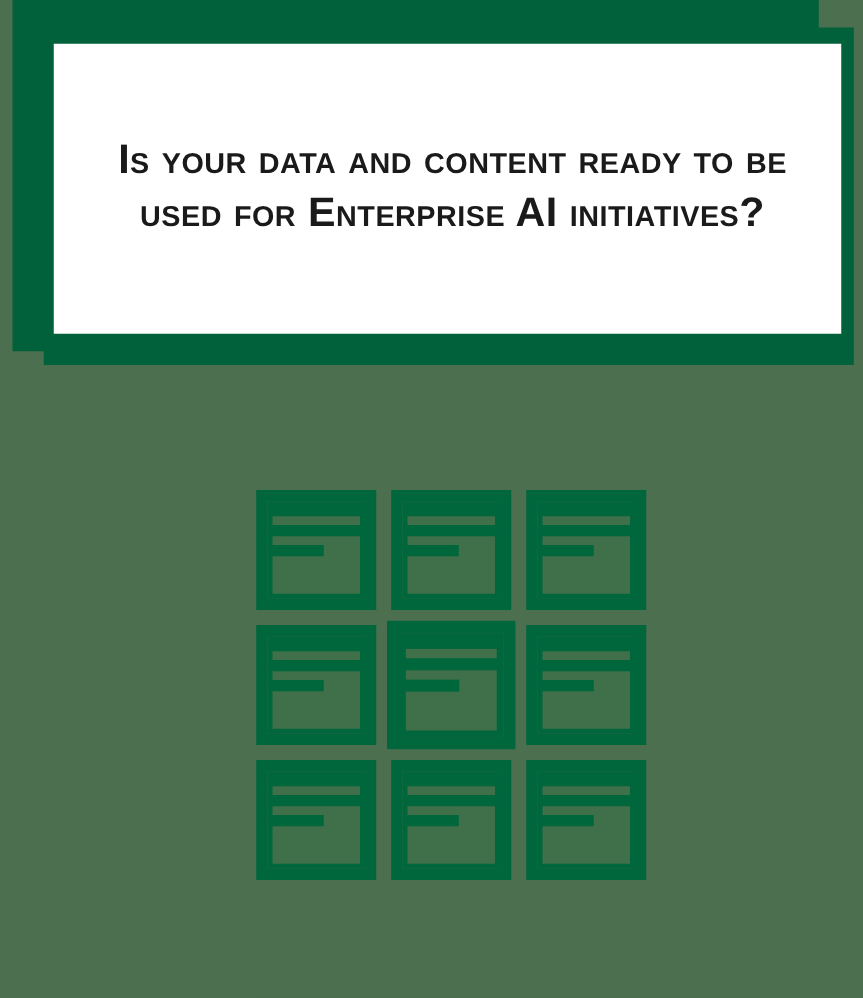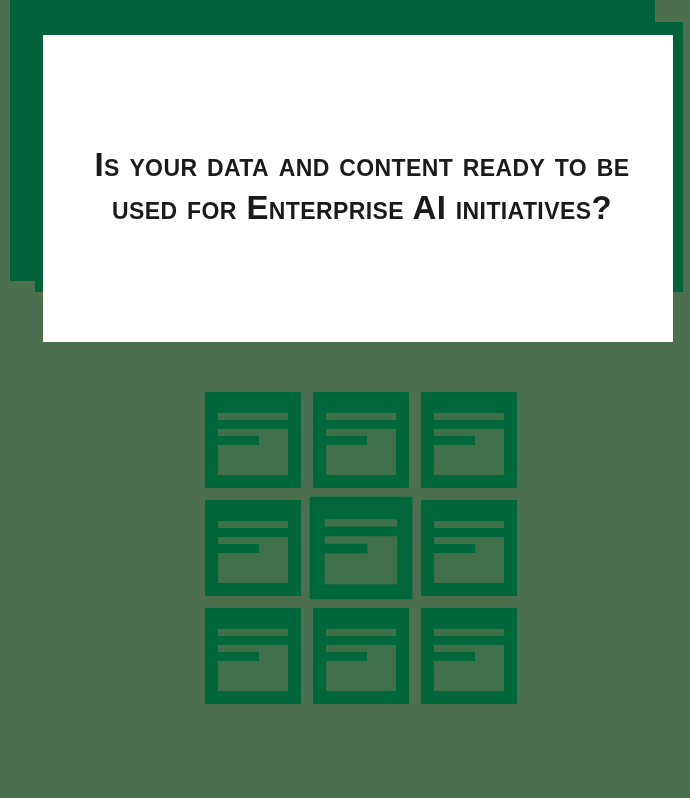--- a/index.html
+++ b/index.html
@@ -39,21 +39,21 @@
     height: 270px;
     background: #00613a;
   }
 
   
   .question-card {
     position: absolute;
     left: 43px;
     top: 35px;
     width: 630px;
-    height: 307px;
+    height: 232px;
     background: #ffffff;
     display: flex;
     align-items: center;
     justify-content: center;
     box-sizing: border-box;
     padding: 10px 18px 14px 26px;
   }
   .question-text {
     font-family: "Liberation Sans", sans-serif;
     font-weight: bold;

